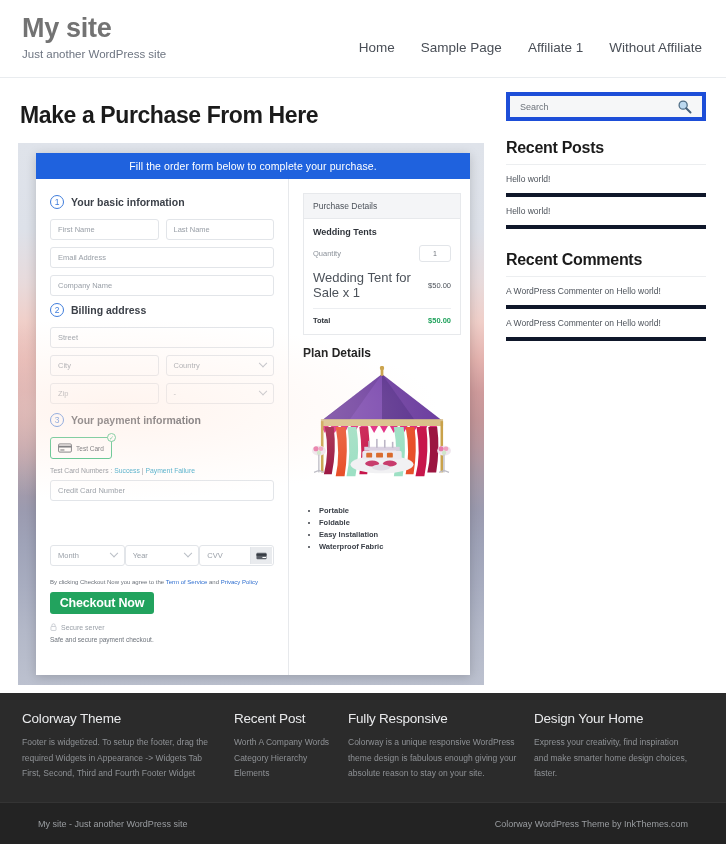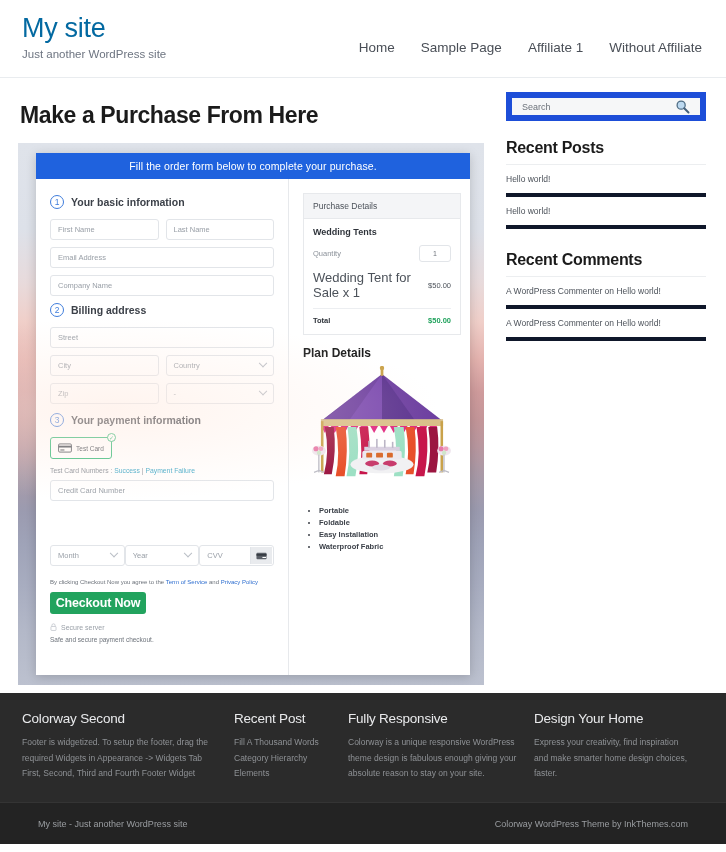--- a/index.html
+++ b/index.html
@@ -16,22 +16,22 @@
     height: 78px;
     padding: 10px 22px 0 22px;
     display: flex;
     align-items: flex-start;
     border-bottom: 1px solid #e9ecef;
     position: relative;
   }
   .brand { flex: 0 0 auto; padding-top: 4px; }
   .site-title {
     font-size: 27px;
-    font-weight: normal;
-    color: #0369a1;
+    font-weight: bold;
+    color: #737373;
     letter-spacing: -0.3px;
     line-height: 1.1;
   }
   .site-tagline {
     font-size: 11.5px;
     color: #6d7480;
     margin-top: 4px;
   }
   .main-nav {
     margin-left: auto;
@@ -232,21 +232,21 @@
   }
   .agree-line a { color: #2f6fd0; text-decoration: none; }
 
   .checkout-btn {
     background: #22a35e;
     color: #ffffff;
     font-size: 12.5px;
     font-weight: bold;
     border: none;
     border-radius: 3px;
-    width: 96px;
+    width: 104px;
     height: 22px;
     cursor: pointer;
     letter-spacing: -0.2px;
   }
   .secure-row {
     display: flex; align-items: center; gap: 4px;
     margin-top: 9px;
   }
   .secure-row .txt { font-size: 7px; color: #9aa0a8; }
   .lock-ico { width: 7px; height: 8px; display:block; }
@@ -294,21 +294,21 @@
 
   .feat-list { margin: 8px 0 0 16px; }
   .feat-list li {
     font-size: 7.5px; font-weight: bold; color: #3c4149;
     margin-bottom: 3px;
   }
 
   
   .search-box {
     background: #f6f7f8;
-    border: 6px solid #1d4ed8;
+    border: 4px solid #1d4ed8;
     height: 29px;
     display: flex;
     align-items: center;
     padding: 0 10px;
     margin-bottom: 18px;
   }
   .search-box .ph { font-size: 9px; color: #6d737b; }
   .search-ico { margin-left: auto; width: 15px; height: 15px; }
 
   .widget-title {
@@ -631,27 +631,27 @@
     <ul class="widget-list">
       <li><a href="#">A WordPress Commenter on Hello world!</a></li>
       <li><a href="#">A WordPress Commenter on Hello world!</a></li>
     </ul>
   </aside>
 </div>
 
 <footer>
   <div class="footer-main">
     <div class="fcol-1">
-      <div class="f-title">Colorway Second</div>
+      <div class="f-title">Colorway Theme</div>
       <div class="f-text">Footer is widgetized. To setup the footer, drag the required Widgets in Appearance -&gt; Widgets Tab First, Second, Third and Fourth Footer Widget</div>
     </div>
     <div class="fcol-2">
       <div class="f-title">Recent Post</div>
       <ul class="f-list">
-        <li>Fill A Thousand Words</li>
+        <li>Worth A Company Words</li>
         <li>Category Hierarchy</li>
         <li>Elements</li>
       </ul>
     </div>
     <div class="fcol-3">
       <div class="f-title">Fully Responsive</div>
       <div class="f-text">Colorway is a unique responsive WordPress theme design is fabulous enough giving your absolute reason to stay on your site.</div>
     </div>
     <div class="fcol-4">
       <div class="f-title">Design Your Home</div>

